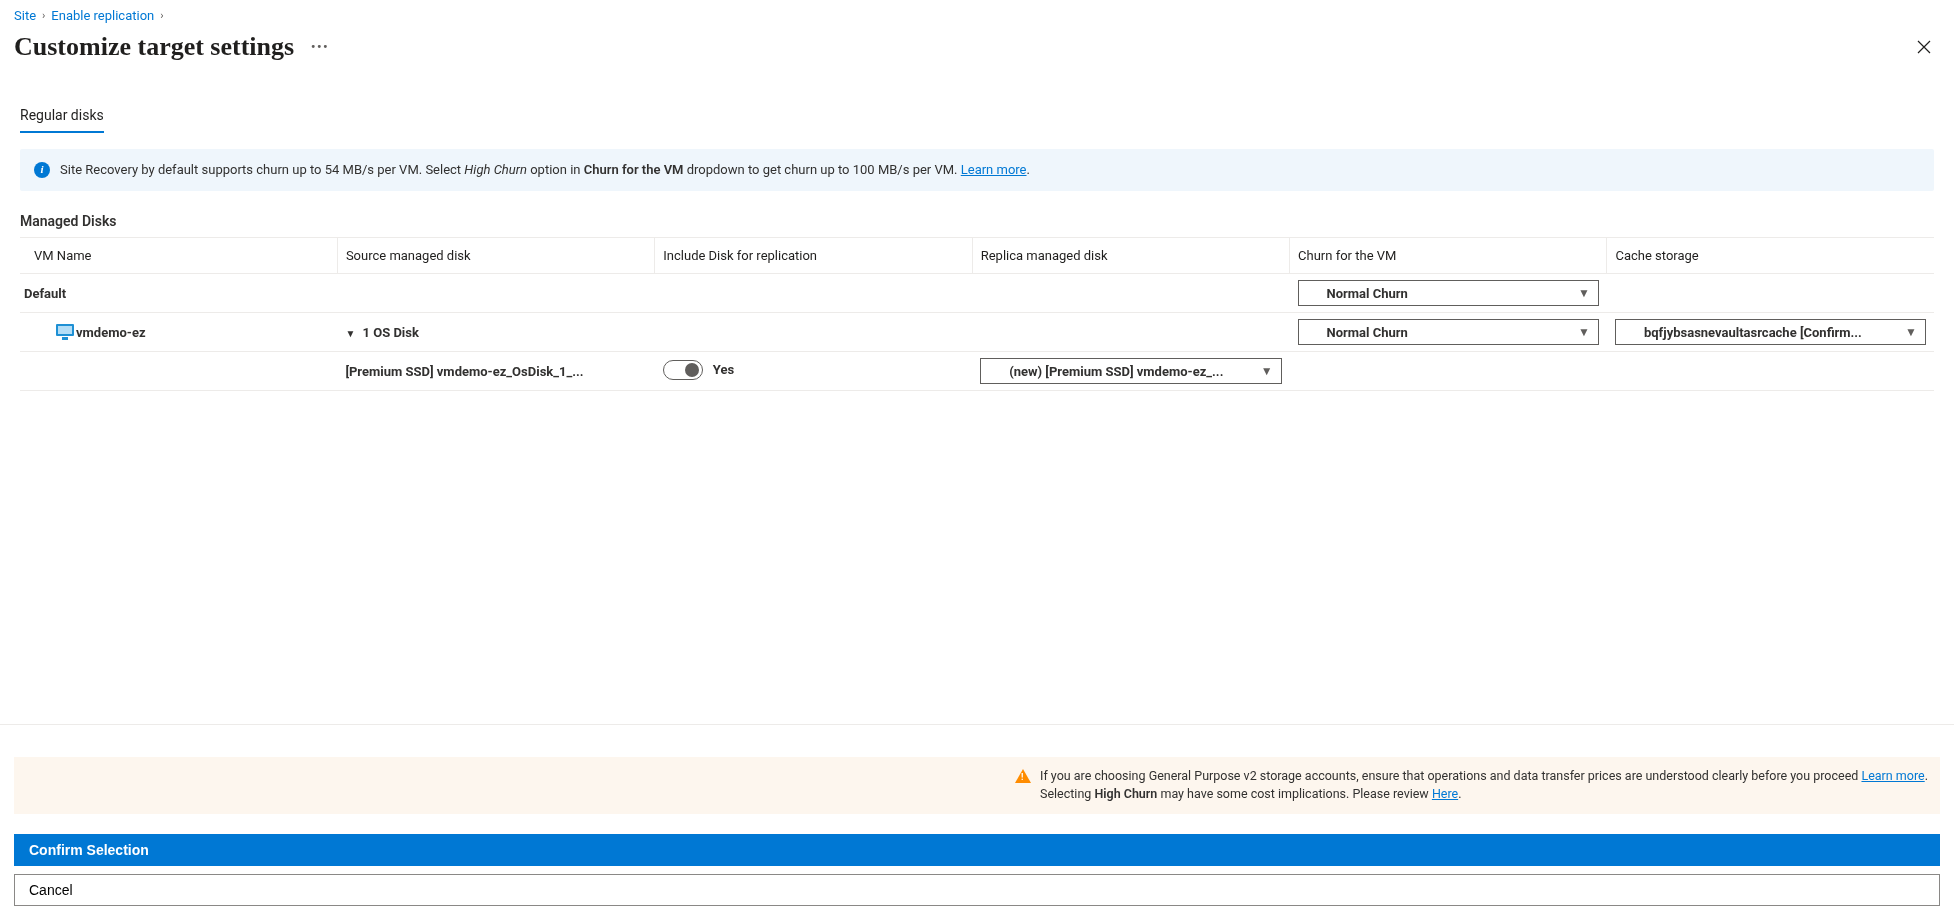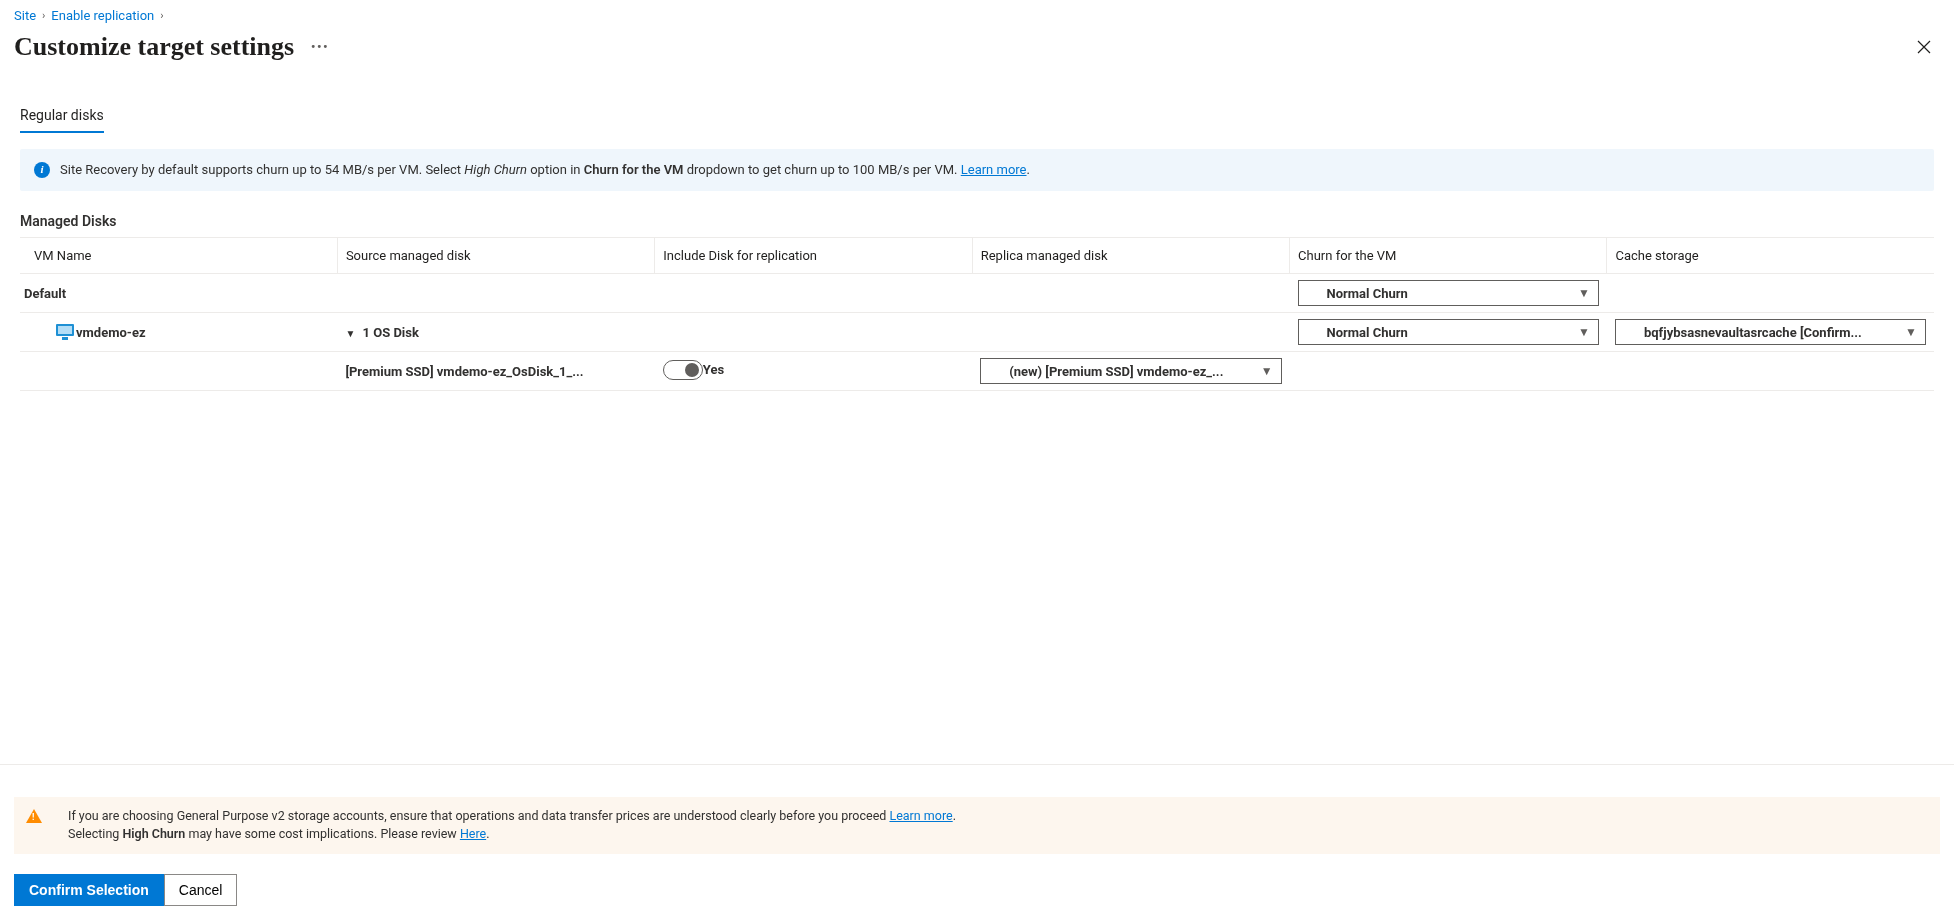--- a/index.html
+++ b/index.html
@@ -105,60 +105,61 @@
   .caret { display:inline-block; font-size:10px; margin-right:4px; cursor:pointer;}
   .select {
     display: flex; align-items: center; justify-content: space-between;
     border: 1px solid #605e5c; padding: 3px 8px; font-size: 13px;
     height: 26px; cursor: pointer; background: #fff;
     overflow: hidden;
   }
   .select span:first-child { overflow: hidden; text-overflow: ellipsis; white-space: nowrap; flex:1; padding-right:4px;margin-left:20px;}
   .chevdown { font-size: 12px; color: #605e5c; }
   .toggle {
-    display: inline-flex; align-items: center;  justify-content: flex-end;
+    display: inline-flex; align-items: center; gap: 10px; justify-content: flex-end;
   }
   .toggle-pill {
     width: 40px; height: 20px; border-radius: 10px; border: 1px solid #605e5c;
     position: relative; background: #fff;
   }
   .toggle-knob {
     width: 14px; height: 14px; border-radius: 50%; background: #605e5c;
     position: absolute; right: 3px; top: 2px;
   }
   .footer {
     margin-top: auto;
   }
   .divider { border-top: 1px solid #edebe9; margin: 0; }
   .warning-banner {
     margin: 32px 14px 0 14px;
     background: #fdf6ee;
     padding: 10px 12px;
     display: flex;
-    gap: 26px;
+    gap: 9px;
     font-size: 12.5px;
     line-height: 1.5;
+    justify-content: flex-end;
   }
   .warn-icon {
     width: 0; height: 0;
     border-left: 8px solid transparent;
     border-right: 8px solid transparent;
     border-bottom: 14px solid #ff8c00;
     position: relative;
     margin-top: 2px;
     flex: 0 0 16px;
   }
   .warn-icon::after {
     content: "!";
     position: absolute;
     left: -2px; top: 2px;
     color: #fff; font-size: 9px; font-weight: 700;
   }
   .button-row {
-    display: flex; padding: 20px 14px 16px 14px;
+    display: flex; gap: 8px; padding: 20px 14px 16px 14px; flex-direction: column;
   }
   .btn {
     height: 32px; padding: 0 14px; font-size: 14px;
     border: 1px solid #8a8886; background: #fff; cursor: pointer;
     display: inline-flex; align-items: center;
   }
   .btn.primary { background: #0078d4; border-color: #0078d4; color: #fff; font-weight: 600;}
   strong.b { font-weight: 600; }
   em.i { font-style: italic; }
 </style>

